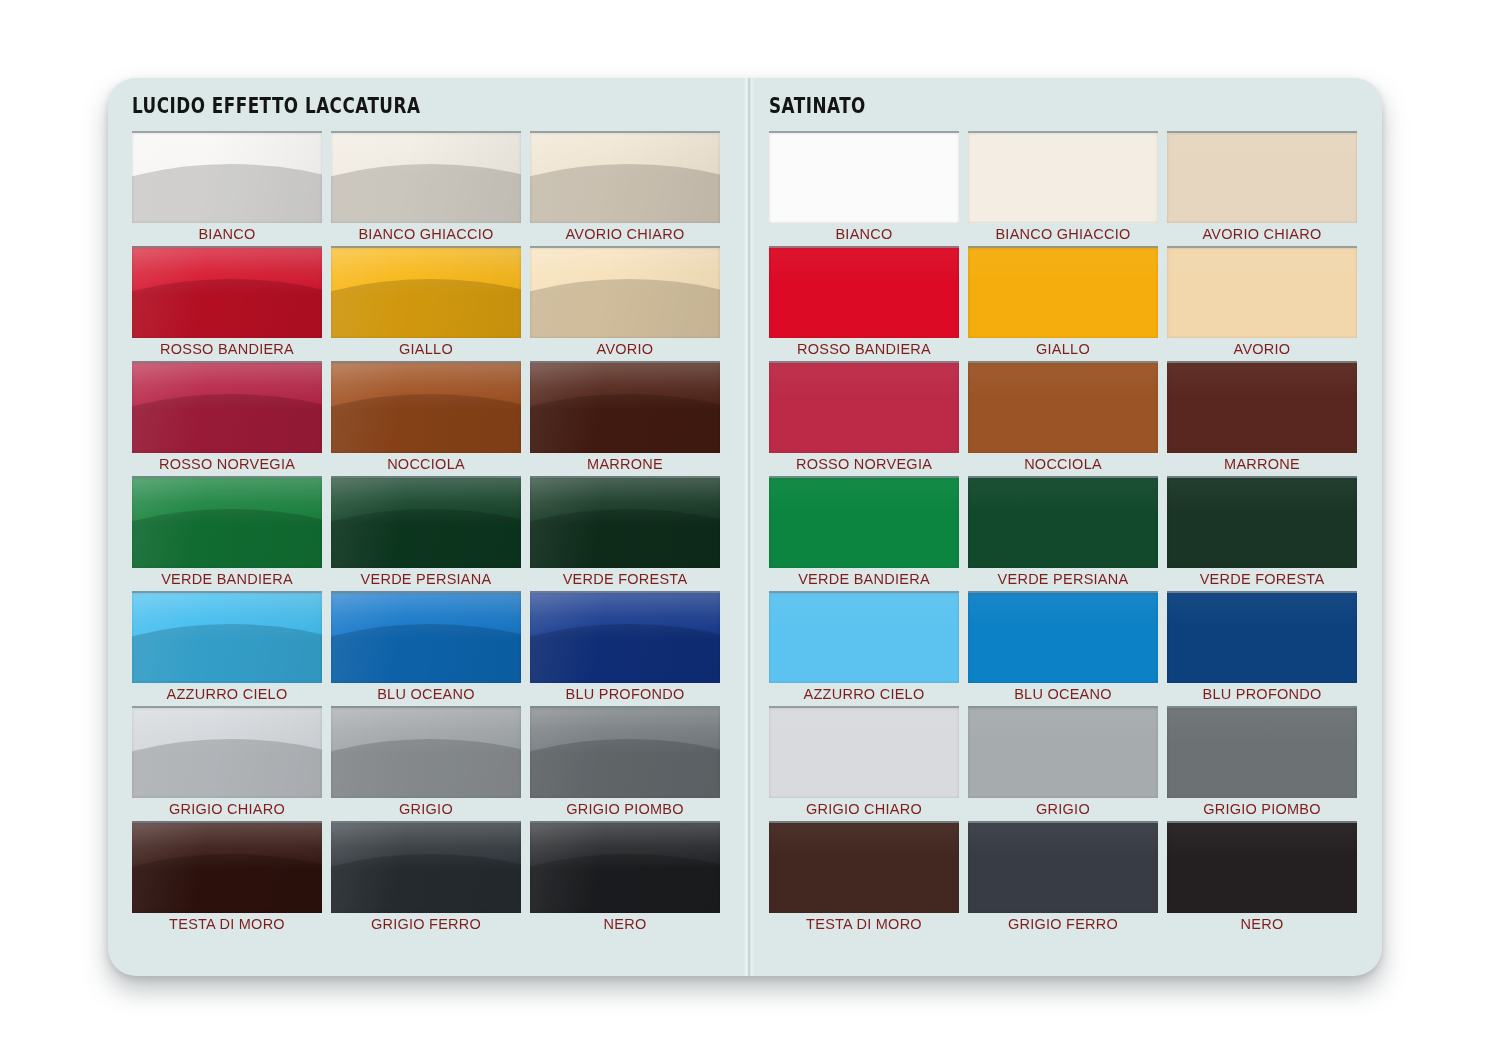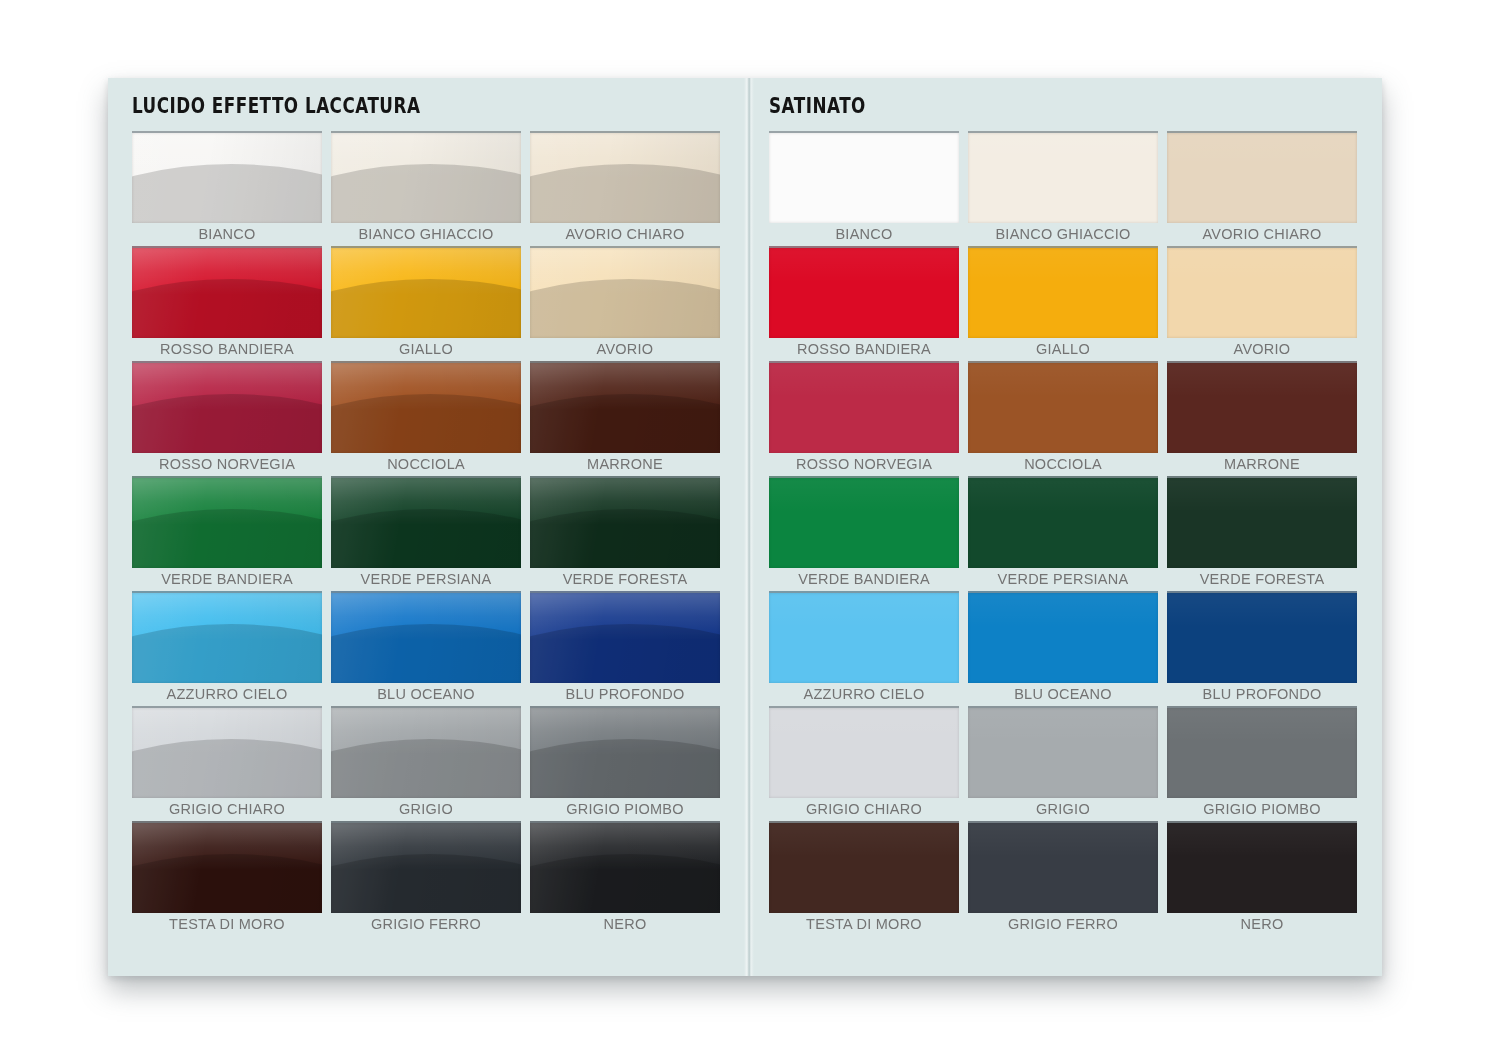--- a/index.html
+++ b/index.html
@@ -22,20 +22,21 @@
     left: 108px;
     top: 78px;
     width: 1274px;
     height: 898px;
     background: #dce8e8;
     box-shadow:
        0 14px 26px rgba(90,100,105,0.40),
        0 3px 7px rgba(90,100,105,0.22);
     display: flex;
     flex-direction: row;
+    border-radius: 28px;
   }
 
   
   #card-shadow {
     position: absolute;
     left: 140px;
     top: 962px;
     width: 1200px;
     height: 46px;
     background: radial-gradient(ellipse at 50% 0%,
@@ -156,21 +157,21 @@
         rgba(255,255,255,0.045) 0%,
         rgba(255,255,255,0.00) 38%);
     pointer-events: none;
   }
 
   .swatch-label {
     text-align: center;
     font-family: "Liberation Sans", sans-serif;
     font-size: 14.5px;
     letter-spacing: 0.25px;
-    color: #737373;
+    color: #7f1d1d;
     line-height: 23px;
     height: 40px;
     white-space: nowrap;
     overflow: hidden;
   }
 </style>
 </head>
 <body>
 
 <div id="card-shadow"></div>

